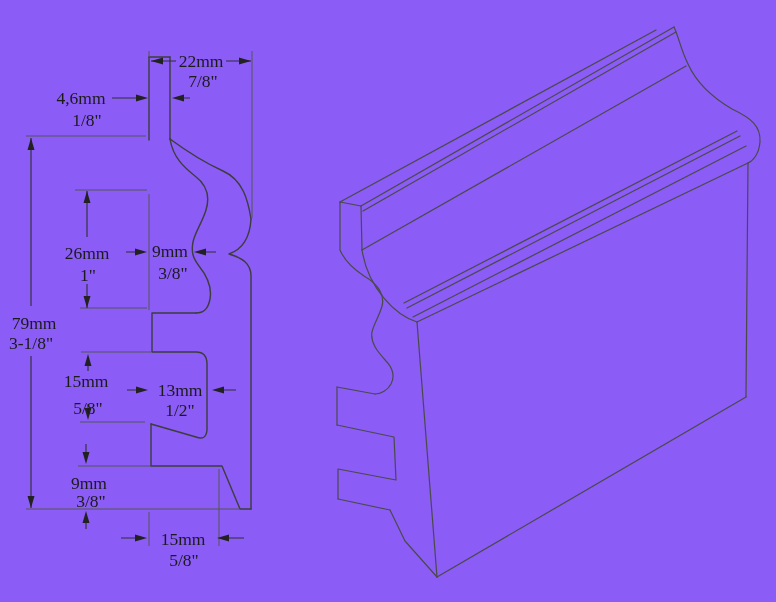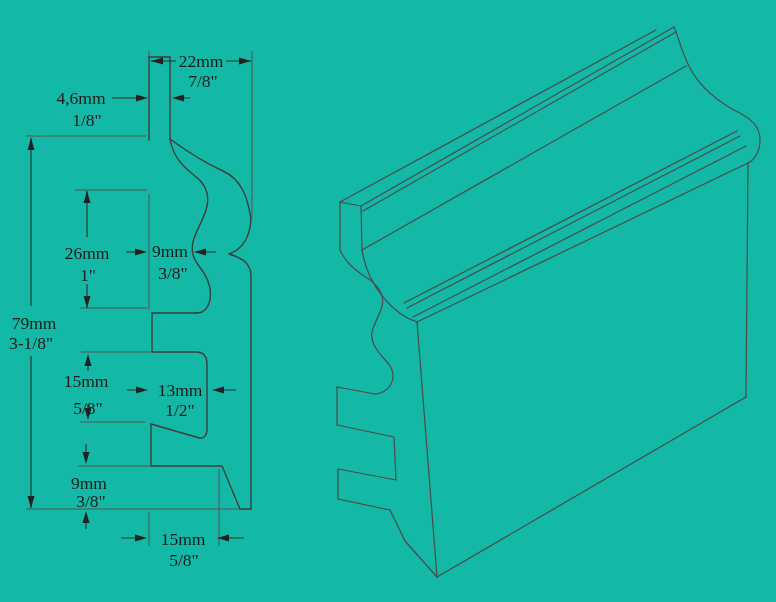--- a/index.html
+++ b/index.html
@@ -1,16 +1,16 @@
 <!DOCTYPE html>
 <html><head>
 <meta charset="utf-8">
 <style>
   html,body{margin:0;padding:0;background:#ffffff;}
-  .stage{position:relative;width:776px;height:602px;background:#14b8a6;overflow:hidden;
+  .stage{position:relative;width:776px;height:602px;background:#8b5cf6;overflow:hidden;
          font-family:"Liberation Serif", serif;}
   svg{display:block;}
   .profile{fill:none;stroke:#3d3d3d;stroke-width:1.4;stroke-linejoin:round;stroke-linecap:round;}
   .iso{fill:none;stroke:#4a4a4a;stroke-width:1.2;stroke-linejoin:round;stroke-linecap:round;}
   .dim{fill:none;stroke:#2f2f2f;stroke-width:1.1;}
   .ext{fill:none;stroke:#555555;stroke-width:1.0;}
   .ah{fill:#222222;stroke:none;}
   text{fill:#1b1b1b;font-size:17.5px;font-family:"Liberation Serif", serif;}
   .tc{text-anchor:middle;}
 </style>

